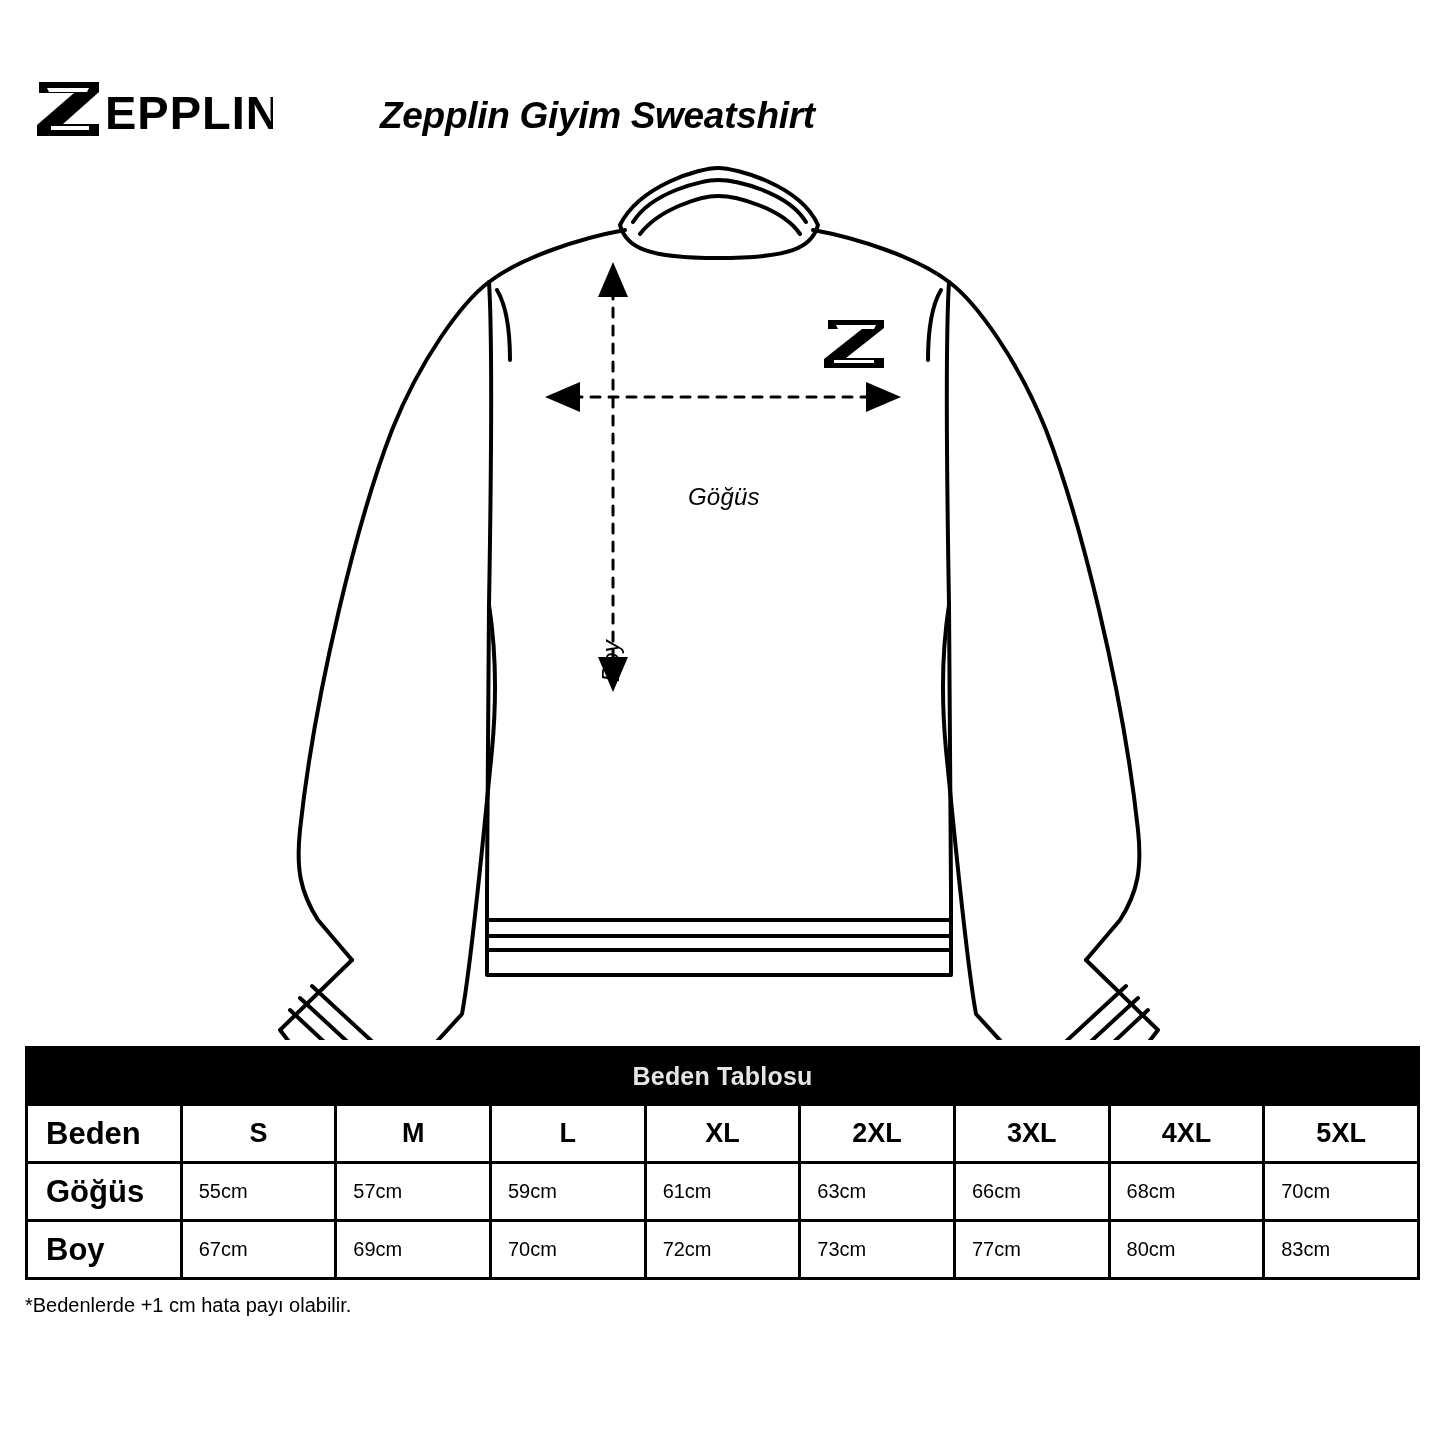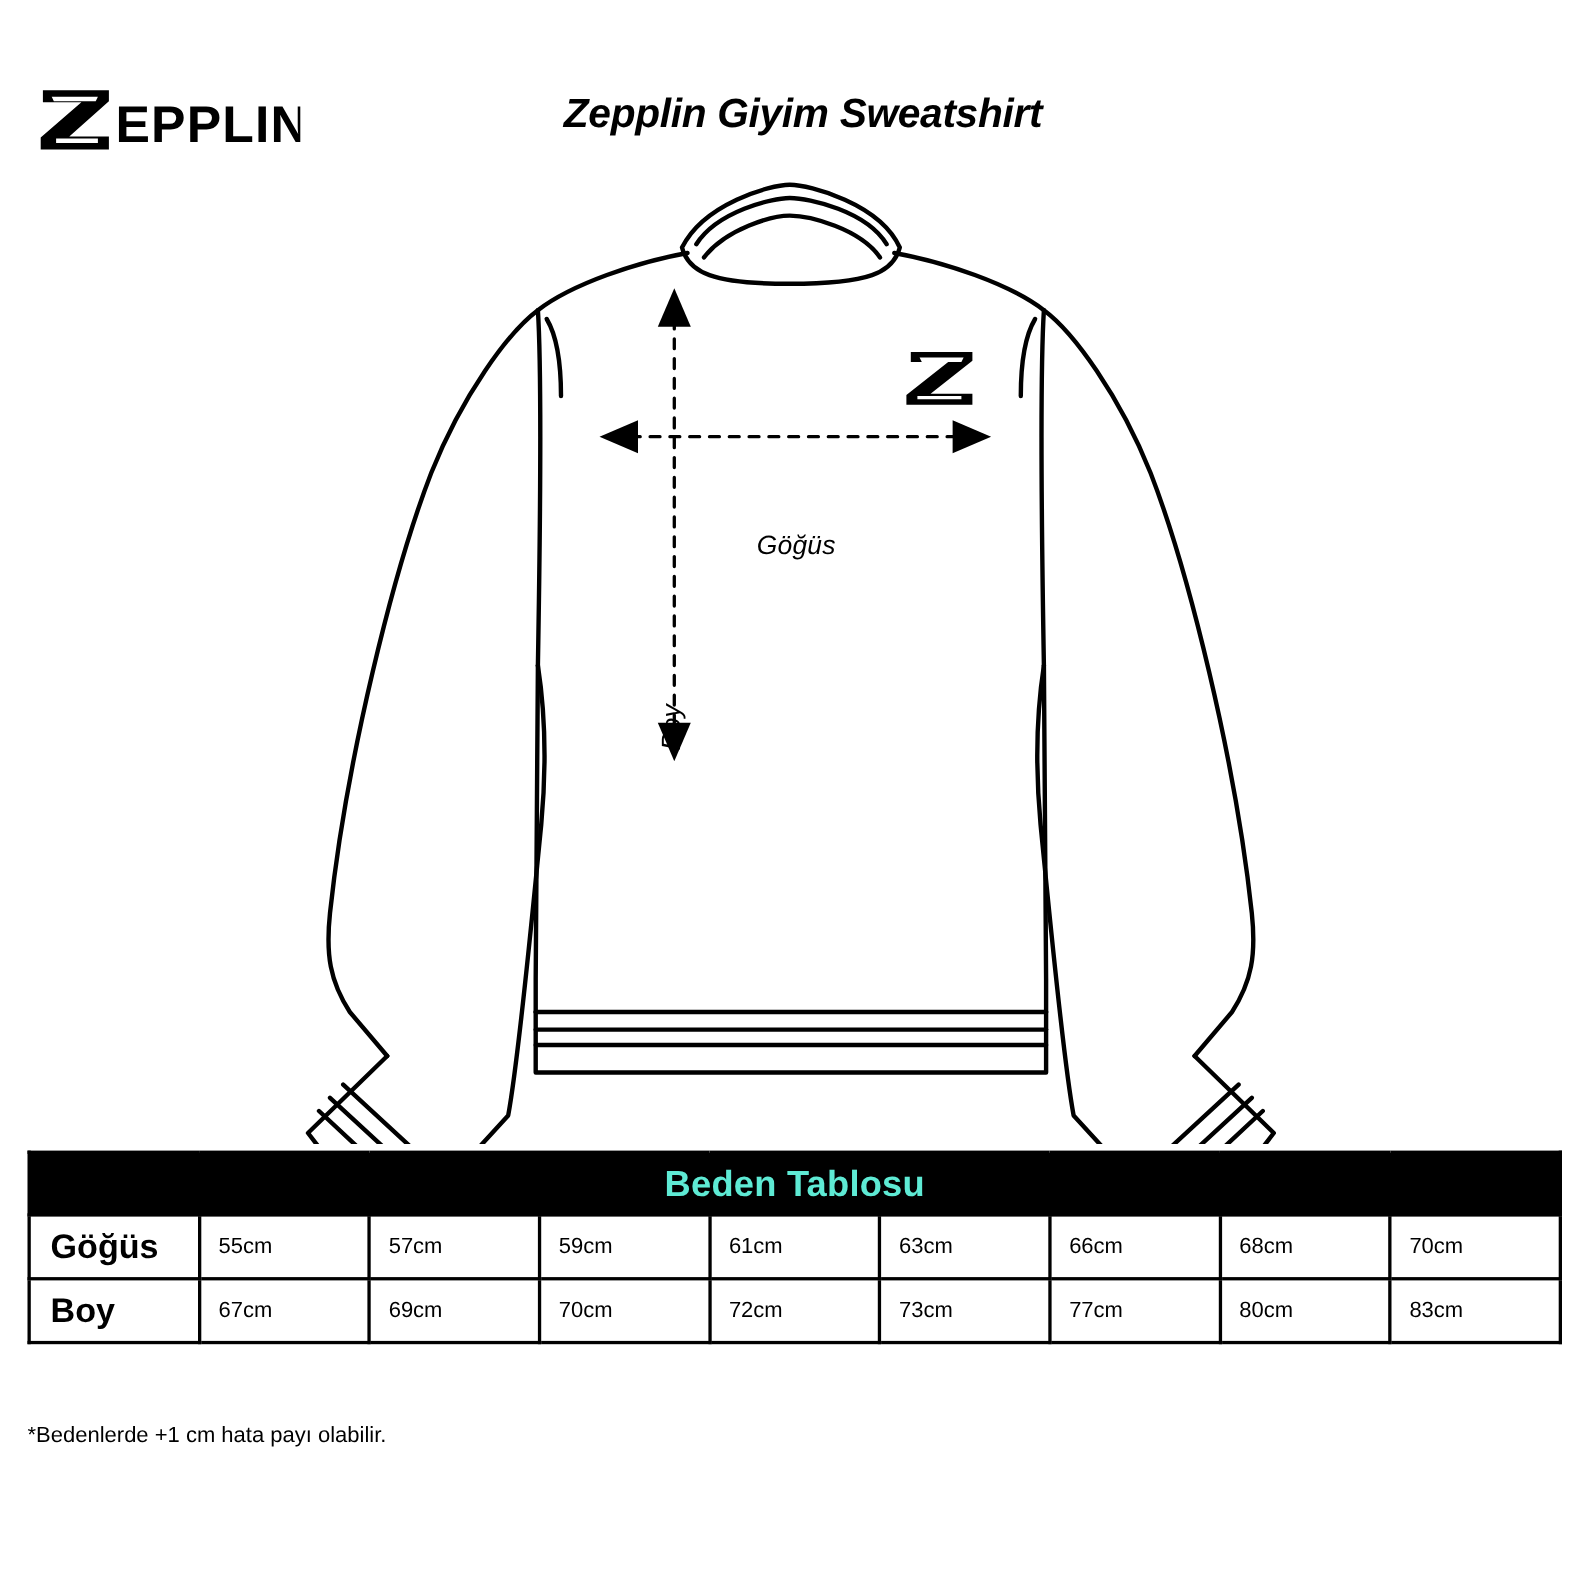--- a/index.html
+++ b/index.html
@@ -30,23 +30,22 @@
     left: 33px;
     top: 46px;
     width: 240px;
     height: 62px;
   }
   .brand-logo svg { display: block; }
 
   .header-title {
     position: absolute;
     left: 380px;
-    top: 50px;
+    top: 63px;
     width: 700px;
-    text-align: center;
     font-size: 37px;
     font-style: italic;
     letter-spacing: -0.3px;
     white-space: nowrap;
   }
   .header-title .t-regular { font-weight: 600; }
   .header-title .t-bold { font-weight: 800; }
 
   
   .illustration {
@@ -87,23 +86,23 @@
     border-collapse: collapse;
     width: 1395px;
     table-layout: fixed;
   }
   table.size-table td, table.size-table th {
     border: 3px solid #000000;
     padding: 0;
   }
   .tbl-title {
     background: #000000;
-    color: #5eead4;
+    color: #e5e5e5;
     text-align: center;
-    font-size: 33px;
+    font-size: 25px;
     font-weight: 700;
     height: 54px;
     letter-spacing: 0.2px;
   }
   .hdr-label {
     font-size: 31px;
     font-weight: 700;
     padding-left: 18px !important;
     height: 55px;
     vertical-align: middle;
@@ -238,20 +237,31 @@
   <div class="dim-label boy">Boy</div>
 </div>
 
 <div class="table-wrap">
   <table class="size-table">
     <tbody>
         <tr>
       <td class="tbl-title" colspan="9">Beden Tablosu</td>
     </tr>
     <tr>
+      <td class="hdr-label" style="width:253px">Beden</td>
+      <td class="hdr-size" style="width:143px">S</td>
+      <td class="hdr-size" style="width:143px">M</td>
+      <td class="hdr-size" style="width:143px">L</td>
+      <td class="hdr-size" style="width:143px">XL</td>
+      <td class="hdr-size" style="width:143px">2XL</td>
+      <td class="hdr-size" style="width:143px">3XL</td>
+      <td class="hdr-size" style="width:143px">4XL</td>
+      <td class="hdr-size" style="width:141px">5XL</td>
+    </tr>
+    <tr>
       <td class="row-label">Göğüs</td>
       <td class="row-val">55cm</td>
       <td class="row-val">57cm</td>
       <td class="row-val">59cm</td>
       <td class="row-val">61cm</td>
       <td class="row-val">63cm</td>
       <td class="row-val">66cm</td>
       <td class="row-val">68cm</td>
       <td class="row-val">70cm</td>
     </tr>

